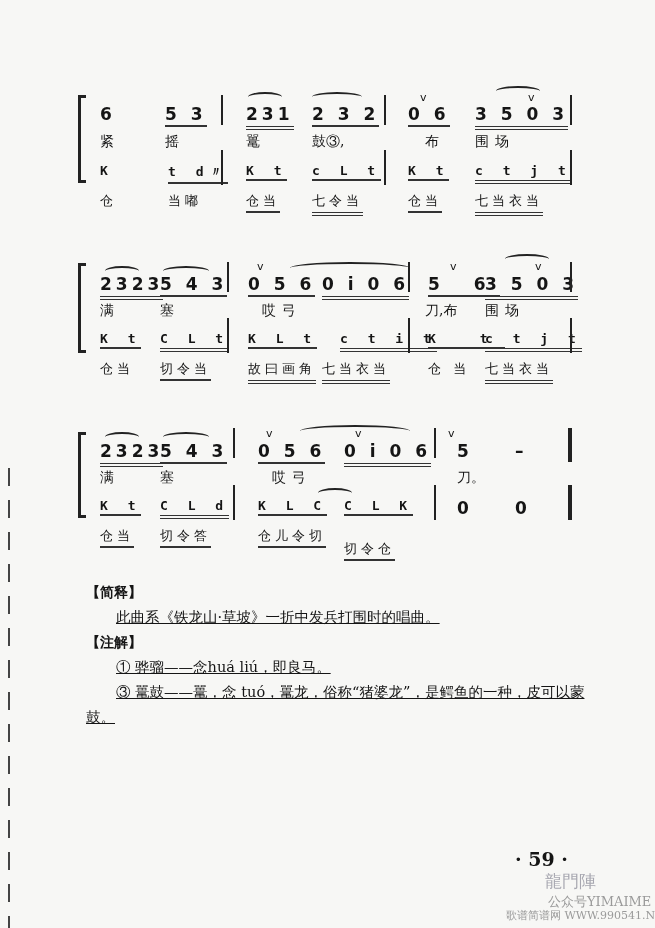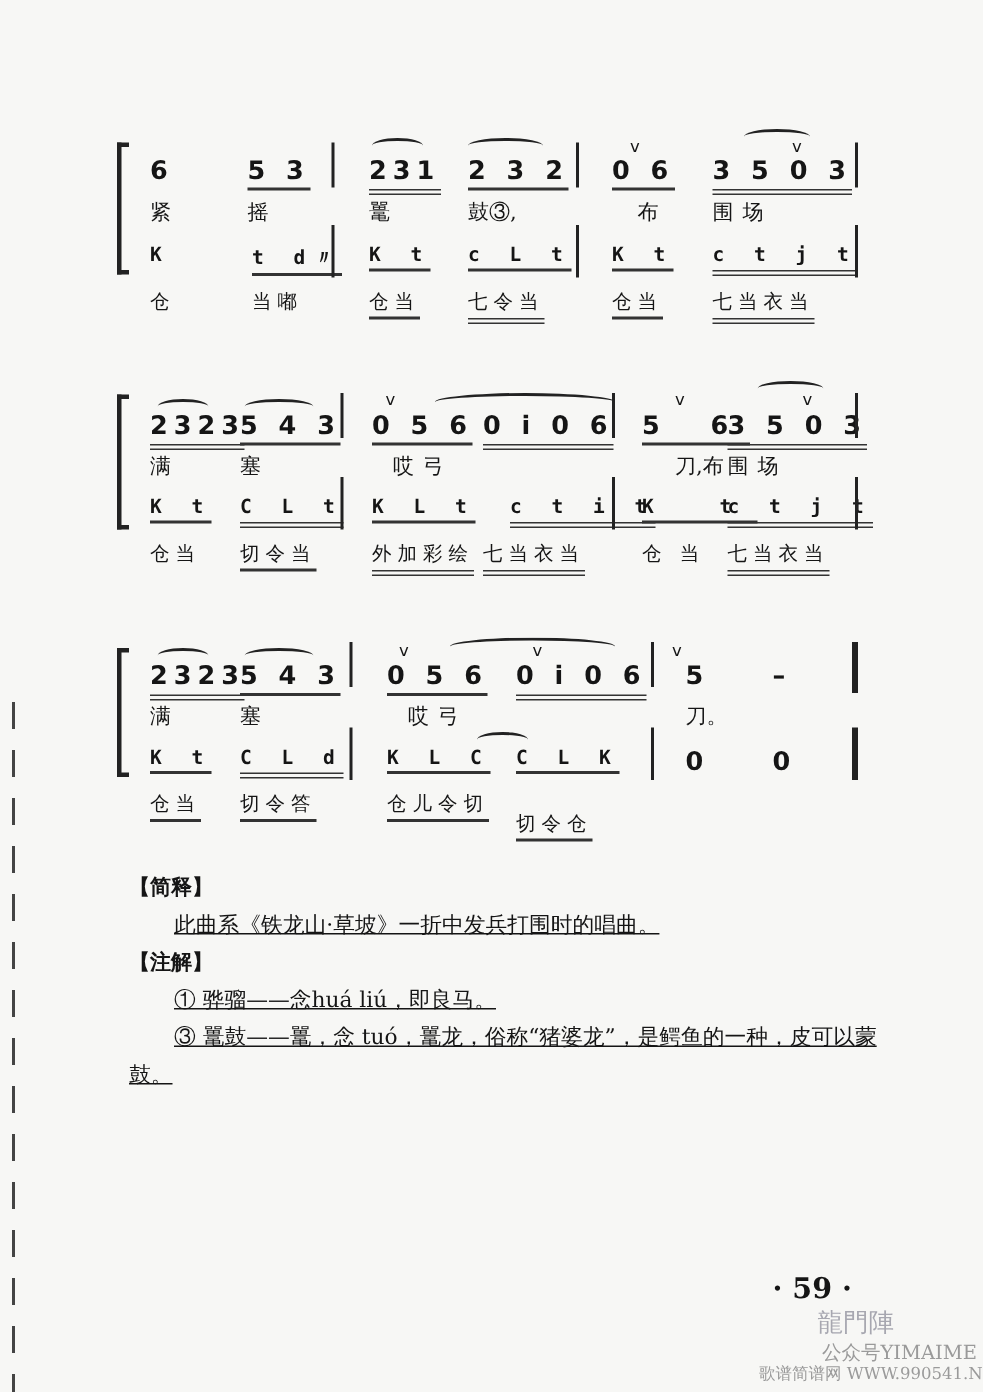--- a/index.html
+++ b/index.html
@@ -103,30 +103,30 @@
   <div class="pcn ul" style="left:160px;top:360px">切令当</div>
   <div class="bar" style="left:227px;top:262px;height:30px"></div>
   <div class="bar" style="left:227px;top:318px;height:35px"></div>
   <div class="breath" style="left:257px;top:260px">v</div>
   <div class="slur" style="left:290px;top:262px;width:120px;height:10px"></div>
   <div class="num ul" style="left:248px;top:274px">0 5 6</div>
   <div class="num dul" style="left:322px;top:274px">0 i 0 6</div>
   <div class="lyr" style="left:262px;top:302px;letter-spacing:6px">哎弓</div>
   <div class="perc ul" style="left:248px;top:331px">K  L t</div>
   <div class="perc dul" style="left:340px;top:331px">c t i t</div>
-  <div class="pcn dul" style="left:248px;top:360px">外加彩绘</div>
+  <div class="pcn dul" style="left:248px;top:360px">故曰画角</div>
   <div class="pcn dul" style="left:322px;top:360px">七当衣当</div>
   <div class="bar" style="left:408px;top:262px;height:30px"></div>
   <div class="bar" style="left:408px;top:318px;height:35px"></div>
   <div class="breath" style="left:450px;top:260px">v</div>
   <div class="slur" style="left:505px;top:254px;width:44px"></div>
   <div class="breath" style="left:535px;top:260px">v</div>
   <div class="num ul" style="left:428px;top:274px;letter-spacing:14px">5 6</div>
   <div class="num dul" style="left:485px;top:274px">3 5 0 3</div>
-  <div class="lyr" style="left:450px;top:302px">刀,布</div>
+  <div class="lyr" style="left:425px;top:302px">刀,布</div>
   <div class="lyr" style="left:485px;top:302px;letter-spacing:6px">围场</div>
   <div class="perc ul" style="left:428px;top:331px;letter-spacing:18px">K t</div>
   <div class="perc dul" style="left:485px;top:331px">c t j t</div>
   <div class="pcn" style="left:428px;top:360px">仓 当</div>
   <div class="pcn dul" style="left:485px;top:360px">七当衣当</div>
   <div class="bar" style="left:570px;top:262px;height:30px"></div>
   <div class="bar" style="left:570px;top:318px;height:35px"></div>
 </div>
 
 <div>

